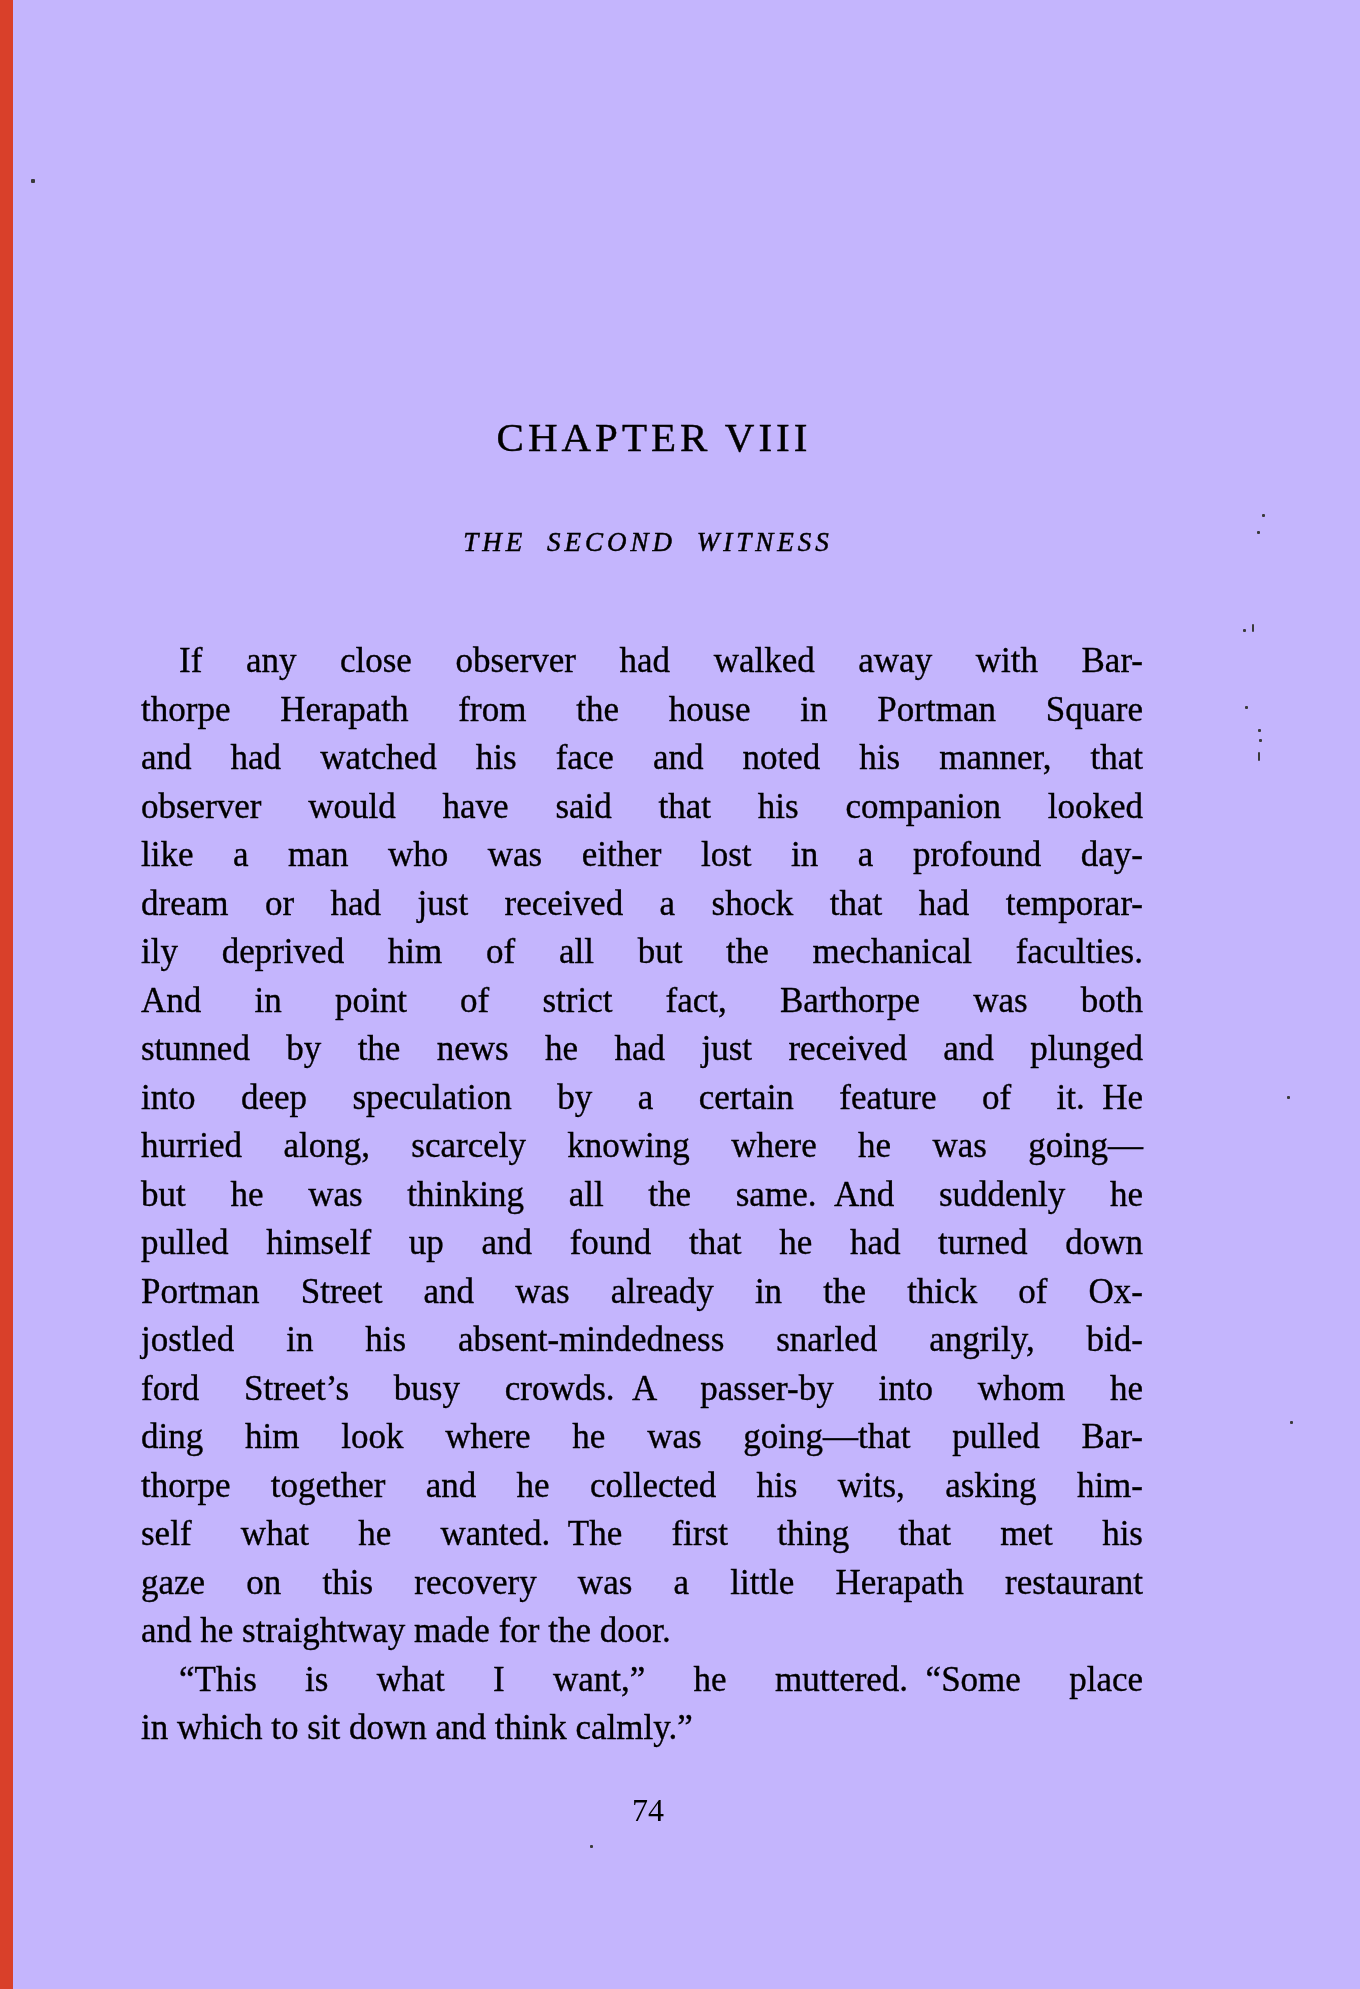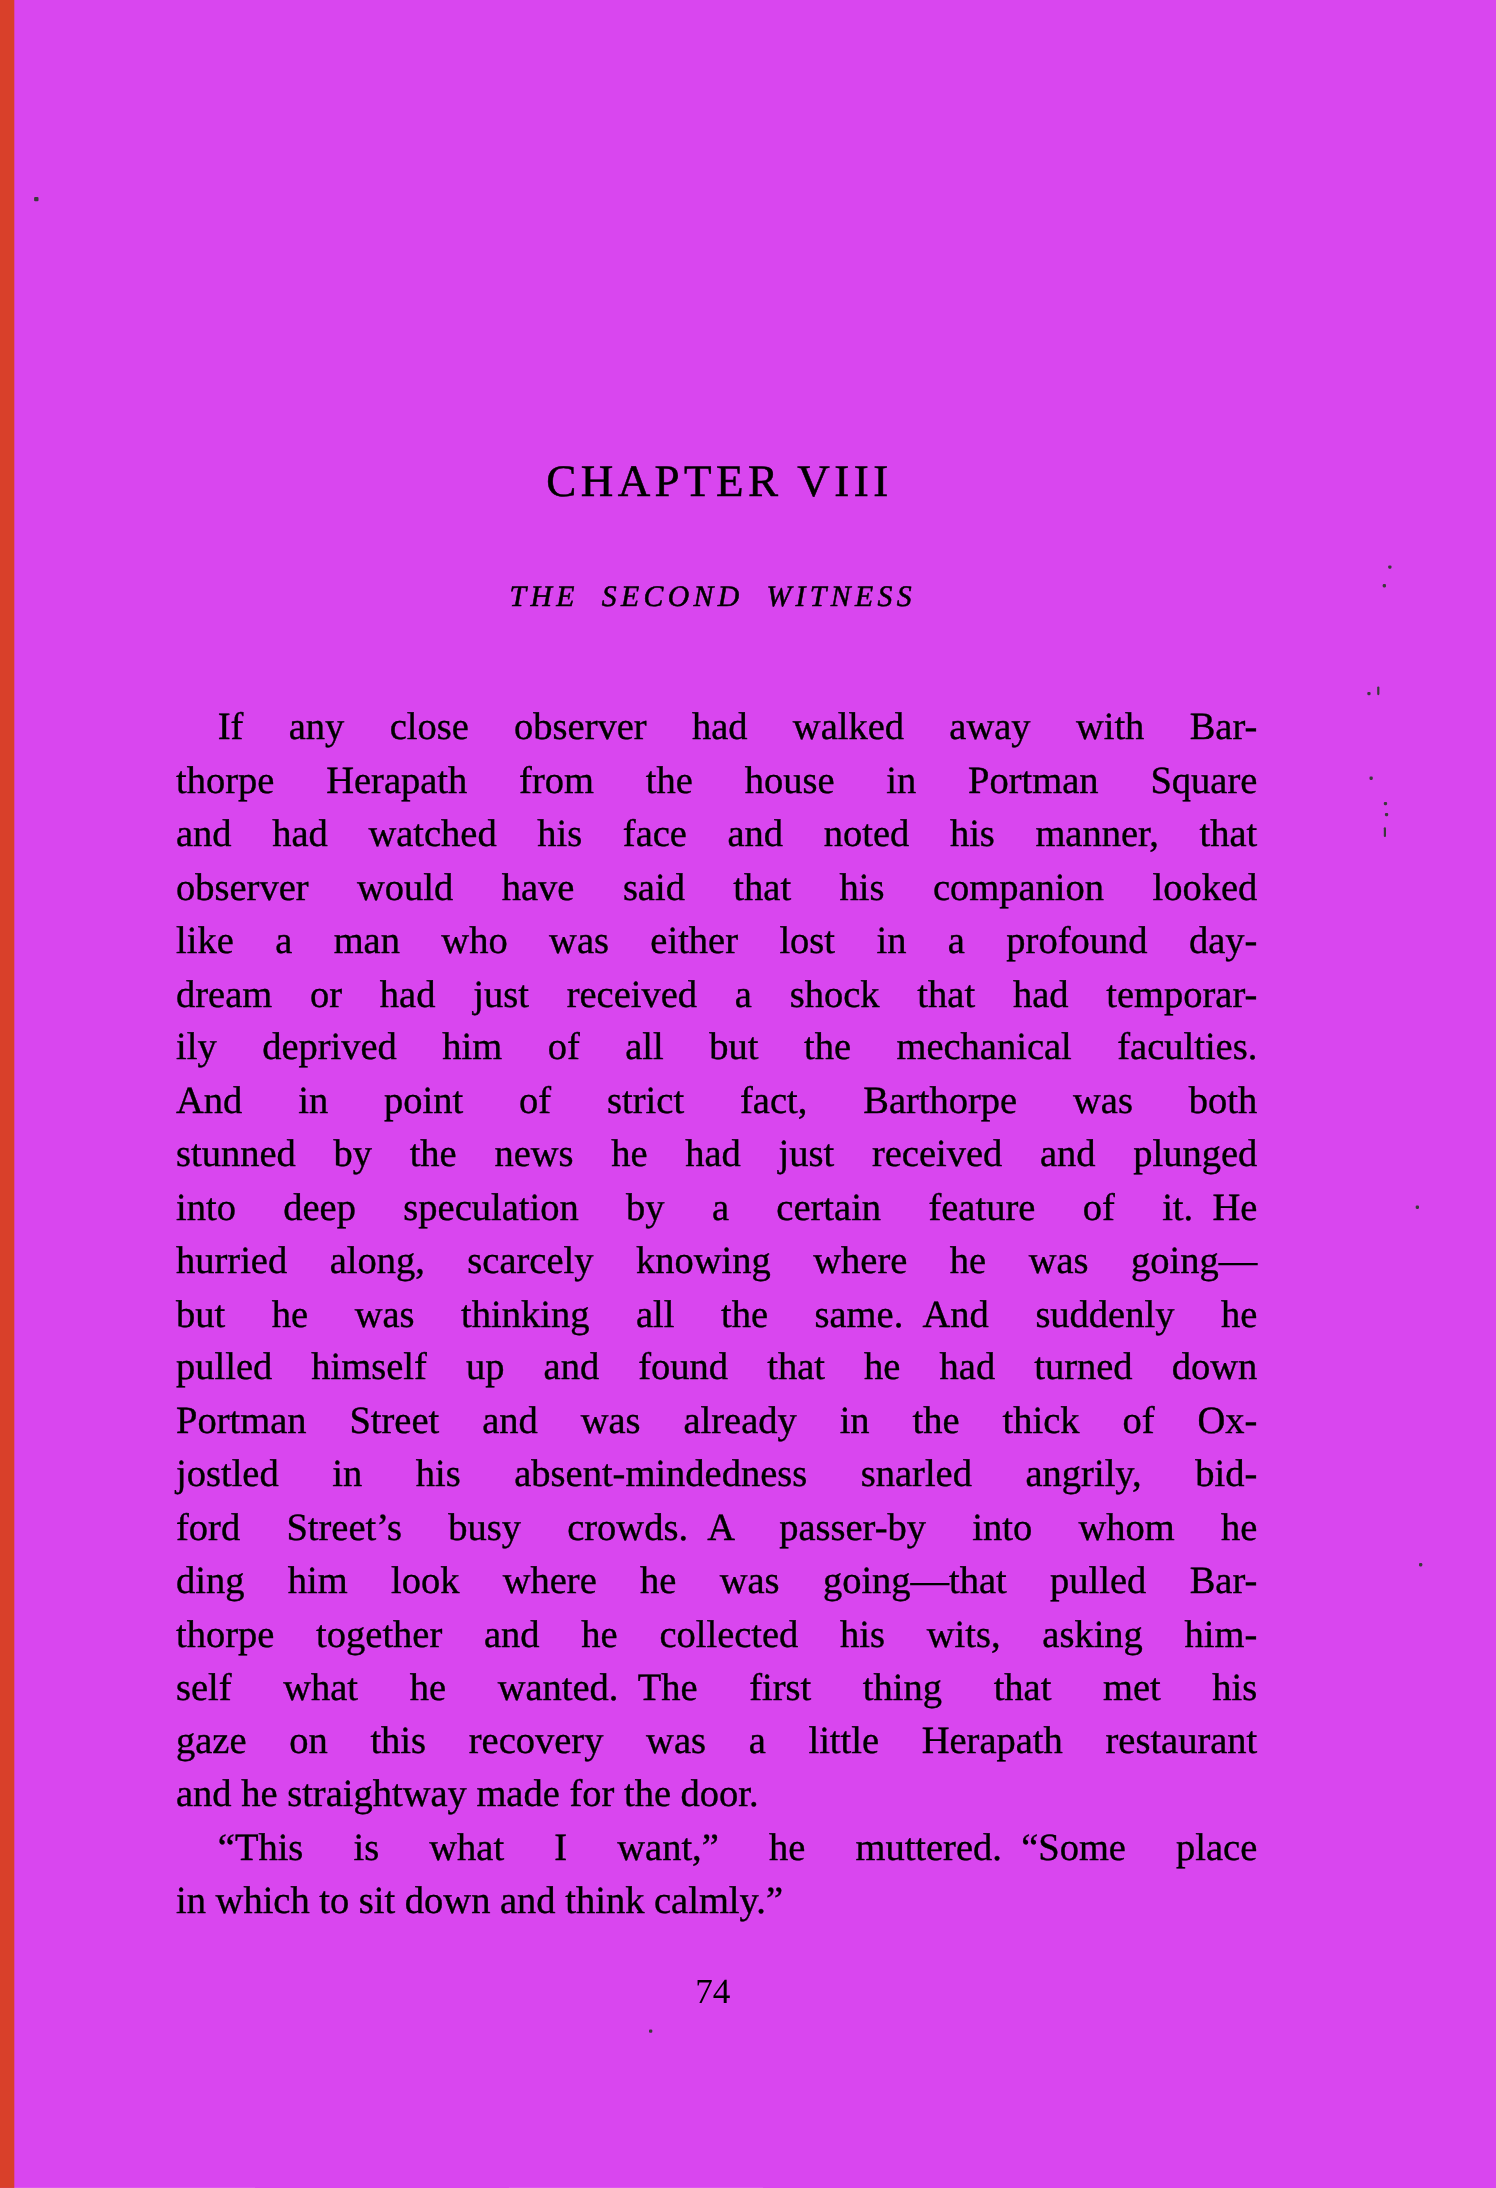--- a/index.html
+++ b/index.html
@@ -45,42 +45,41 @@
     top: 637px; left: 141px; width: 1002px;
     font-size: 35px;
     line-height: 48.5px;
     -webkit-text-stroke: 0.35px #000;
   }
   .para { margin: 0; padding: 0; }
   .line {
     text-align: justify;
     text-align-last: justify;
     white-space: normal;
-    margin-left: 19px;
   }
   .line.first { text-indent: 38px; }
   .line.last  { text-align-last: left; }
   .page-number {
     position: absolute;
     top: 1794px; left: 147px; width: 1002px;
     text-align: center;
     font-size: 32px;
     font-weight: normal;
     line-height: 1;
   }
   .speck {
     position: absolute;
     background: #3a3a3a;
     border-radius: 1px;
   }
 </style>
 </head>
 <body>
 
-<div class="page" style="background: #d946ef; color: rgb(0, 0, 0);">
+<div class="page" style="background: #c4b5fd; color: rgb(0, 0, 0);">
   <div class="edge-stripe" style="background: rgb(217, 64, 42);"></div>
 
   <div class="chapter-title">CHAPTER VIII</div>
 
   <div class="section-title">THE SECOND WITNESS</div>
 
   <div class="body-text">
       <div class="para">
         <div class="line first">If any close observer had walked away with Bar-</div>
         <div class="line">thorpe Herapath from the house in Portman Square</div>

